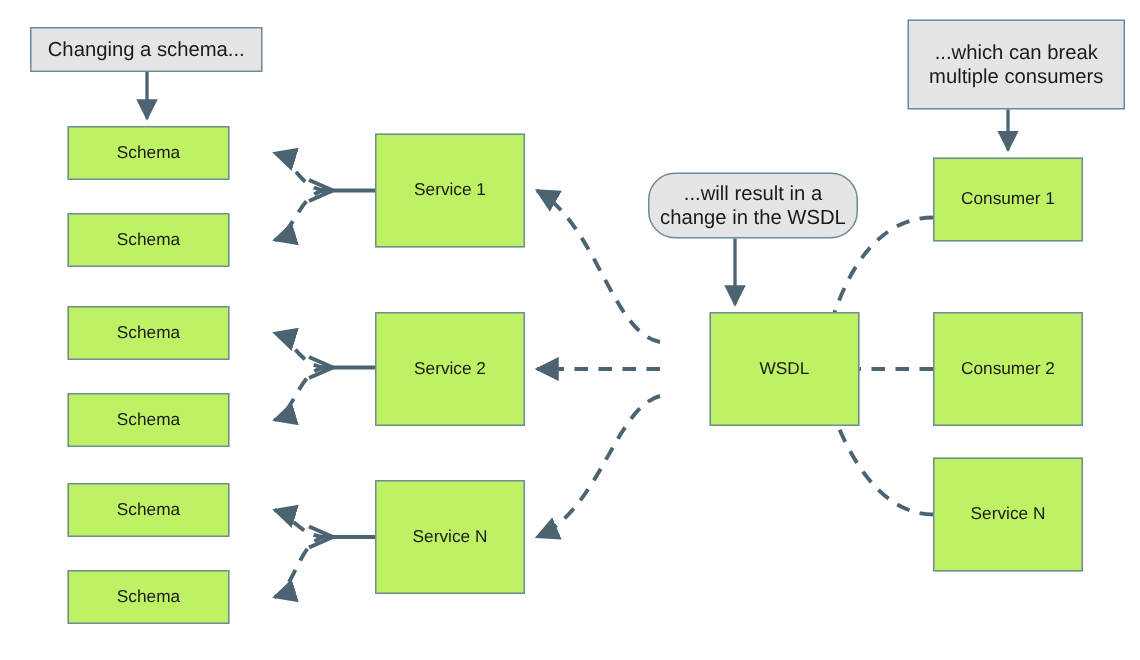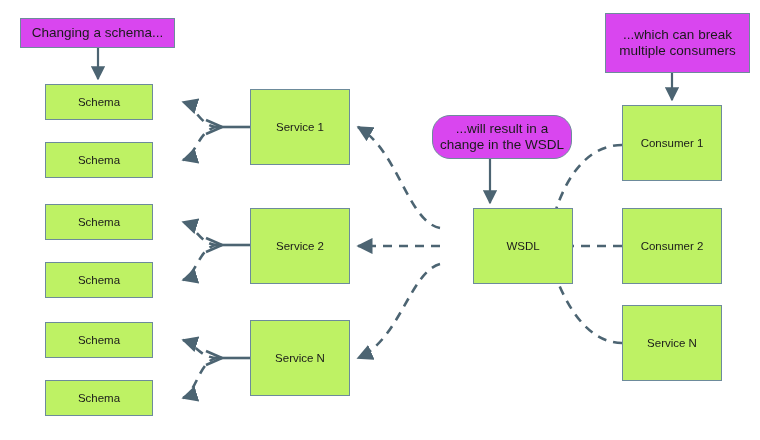--- a/index.html
+++ b/index.html
@@ -31,21 +31,21 @@
     text-align: center;
     color: #1a1a1a;
     line-height: 1.25;
   }
   .node.entity {
     background: #bef264;
     border: 1.6px solid #6d8b9b;
     font-size: 11.5px;
   }
   .node.callout {
-    background: #d946ef;
+    background: #e5e5e5;
     border: 1.5px solid #6d8b9b;
     font-size: 13.5px;
     padding: 3px 7px;
   }
   .node.callout.two-line {
     line-height: 1.22;
   }
 </style>
 </head>
 <body>
@@ -148,21 +148,21 @@
     <span>Service 2</span>
   </div>
   <div class="node entity" style="left:250px; top:320px; width:100px; height:76px;">
     <span>Service N</span>
   </div>
 
   <div class="node entity" style="left:440px; top:208px; width:100px; height:76px;margin-left:33px;">
     <span>WSDL</span>
   </div>
 
-  <div class="node entity" style="left:622px; top:105px; width:100px; height:76px;">
+  <div class="node entity" style="left:622px; top:105px; width:100px; height:56px;">
     <span>Consumer 1</span>
   </div>
   <div class="node entity" style="left:622px; top:208px; width:100px; height:76px;">
     <span>Consumer 2</span>
   </div>
   <div class="node entity" style="left:622px; top:305px; width:100px; height:76px;">
     <span>Service N</span>
   </div>
 
 </div>

